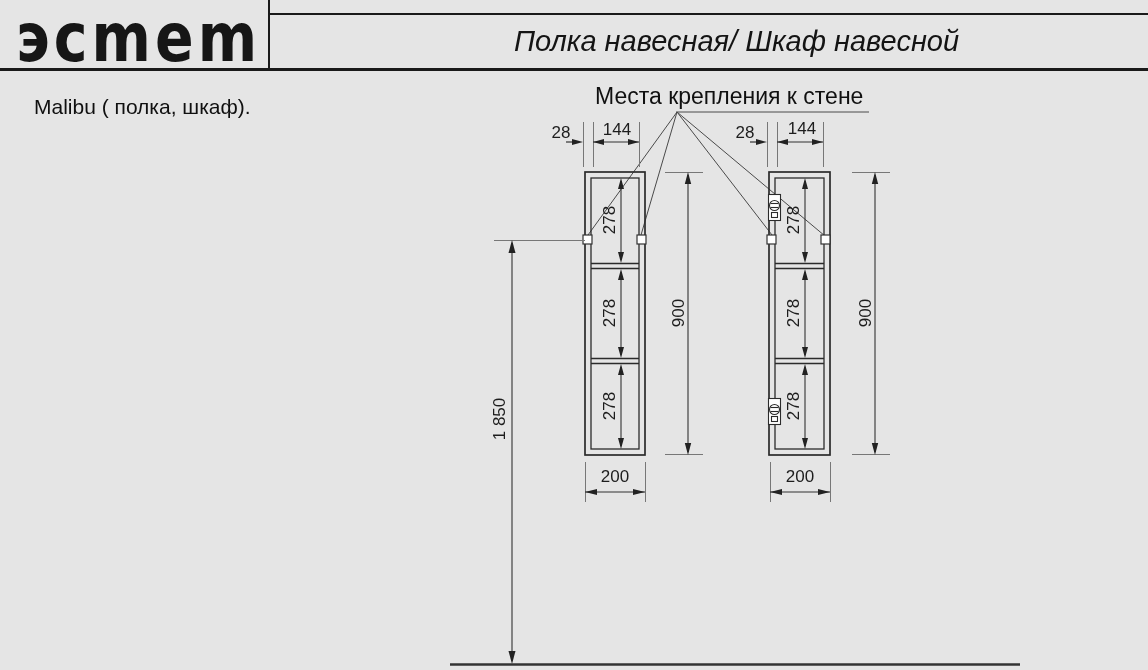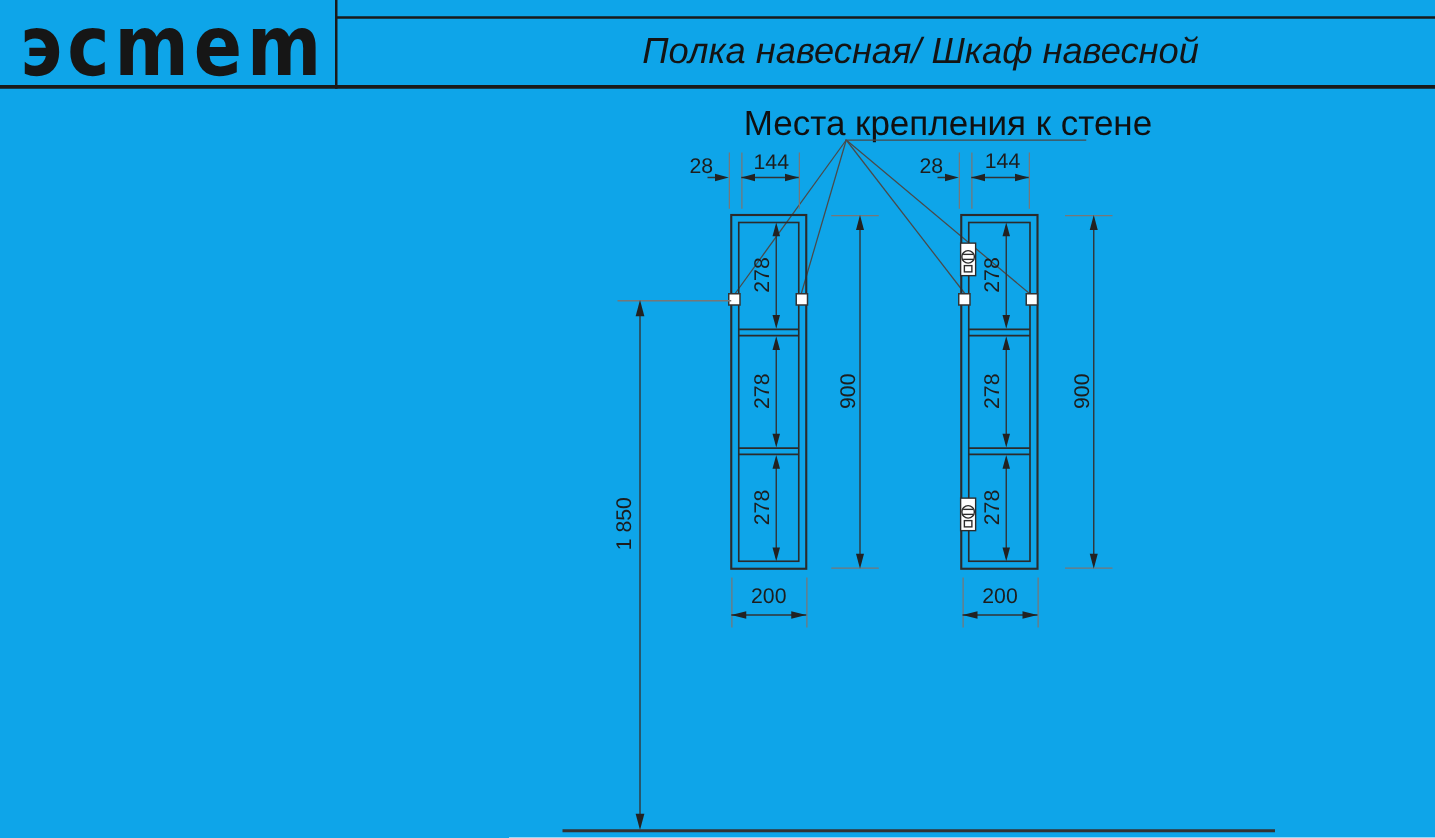--- a/index.html
+++ b/index.html
@@ -1,58 +1,59 @@
 <!DOCTYPE html>
 <html><head>
 <meta charset="utf-8">
 <style>
   html,body{margin:0;padding:0;background:#ffffff;}
   .page{
-    position:relative;width:1148px;height:670px;background:#0ea5e9;overflow:hidden;
+    position:relative;width:1148px;height:670px;background:#e5e5e5;overflow:hidden;
     font-family:"Liberation Sans","DejaVu Sans",sans-serif;color:#111;
   }
   
   .hdr-bottomline{position:absolute;left:0;top:68px;width:1148px;height:3px;background:#1a1a1a;}
   .hdr-topline{position:absolute;left:268px;top:13px;width:880px;height:2px;background:#1a1a1a;}
   .hdr-vline{position:absolute;left:268px;top:0;width:2px;height:71px;background:#1a1a1a;}
   .logo{
     position:absolute;left:16px;top:2px;font-family:"DejaVu Sans",sans-serif;
     font-size:57px;font-weight:800;letter-spacing:4px;color:#161616;
     transform:scaleY(1.18);transform-origin:top left;line-height:60px;
   }
   .title{
     position:absolute;left:270px;top:15px;width:878px;height:53px;
     display:flex;align-items:center;justify-content:center;padding-left:55px;box-sizing:border-box;
     font-style:italic;font-size:29px;color:#141414;white-space:nowrap;
   }
   
   .note{position:absolute;left:30px;top:92px;font-size:21px;line-height:29px;color:#101010;}
   .note .l2{padding-left:4px;}
   
-  .callout{position:absolute;left:595px;top:83px;font-size:28px;color:#101010;white-space:nowrap;}
+  .callout{position:absolute;left:595px;top:83px;font-size:23px;color:#101010;white-space:nowrap;}
   
   .dim{
     position:absolute;font-size:17px;color:#1d1d1d;white-space:nowrap;
     transform:translate(-50%,-50%);
   }
   .dim.rot{transform:translate(-50%,-50%) rotate(-90deg);}
   svg{position:absolute;left:0;top:0;}
 </style>
 </head>
 <body>
 
 <div class="page">
 
   <div class="hdr-bottomline"></div>
   <div class="hdr-topline"></div>
   <div class="hdr-vline"></div>
   <div class="logo">эcmem</div>
   <div class="title">Полка навесная/ Шкаф навесной</div>
 
   <div class="note">
+    <div class="l2">Malibu ( полка, шкаф).</div>
   </div>
 
   <div class="callout">Места крепления к стене</div>
 
   <svg width="1148" height="670" viewBox="0 0 1148 670">
 
     <g stroke="#4a4a4a" stroke-width="1" fill="none">
       <line x1="676" y1="112" x2="869" y2="112"></line>
       <line x1="677" y1="112" x2="588" y2="235"></line>
       <line x1="677" y1="112" x2="641" y2="235"></line>

